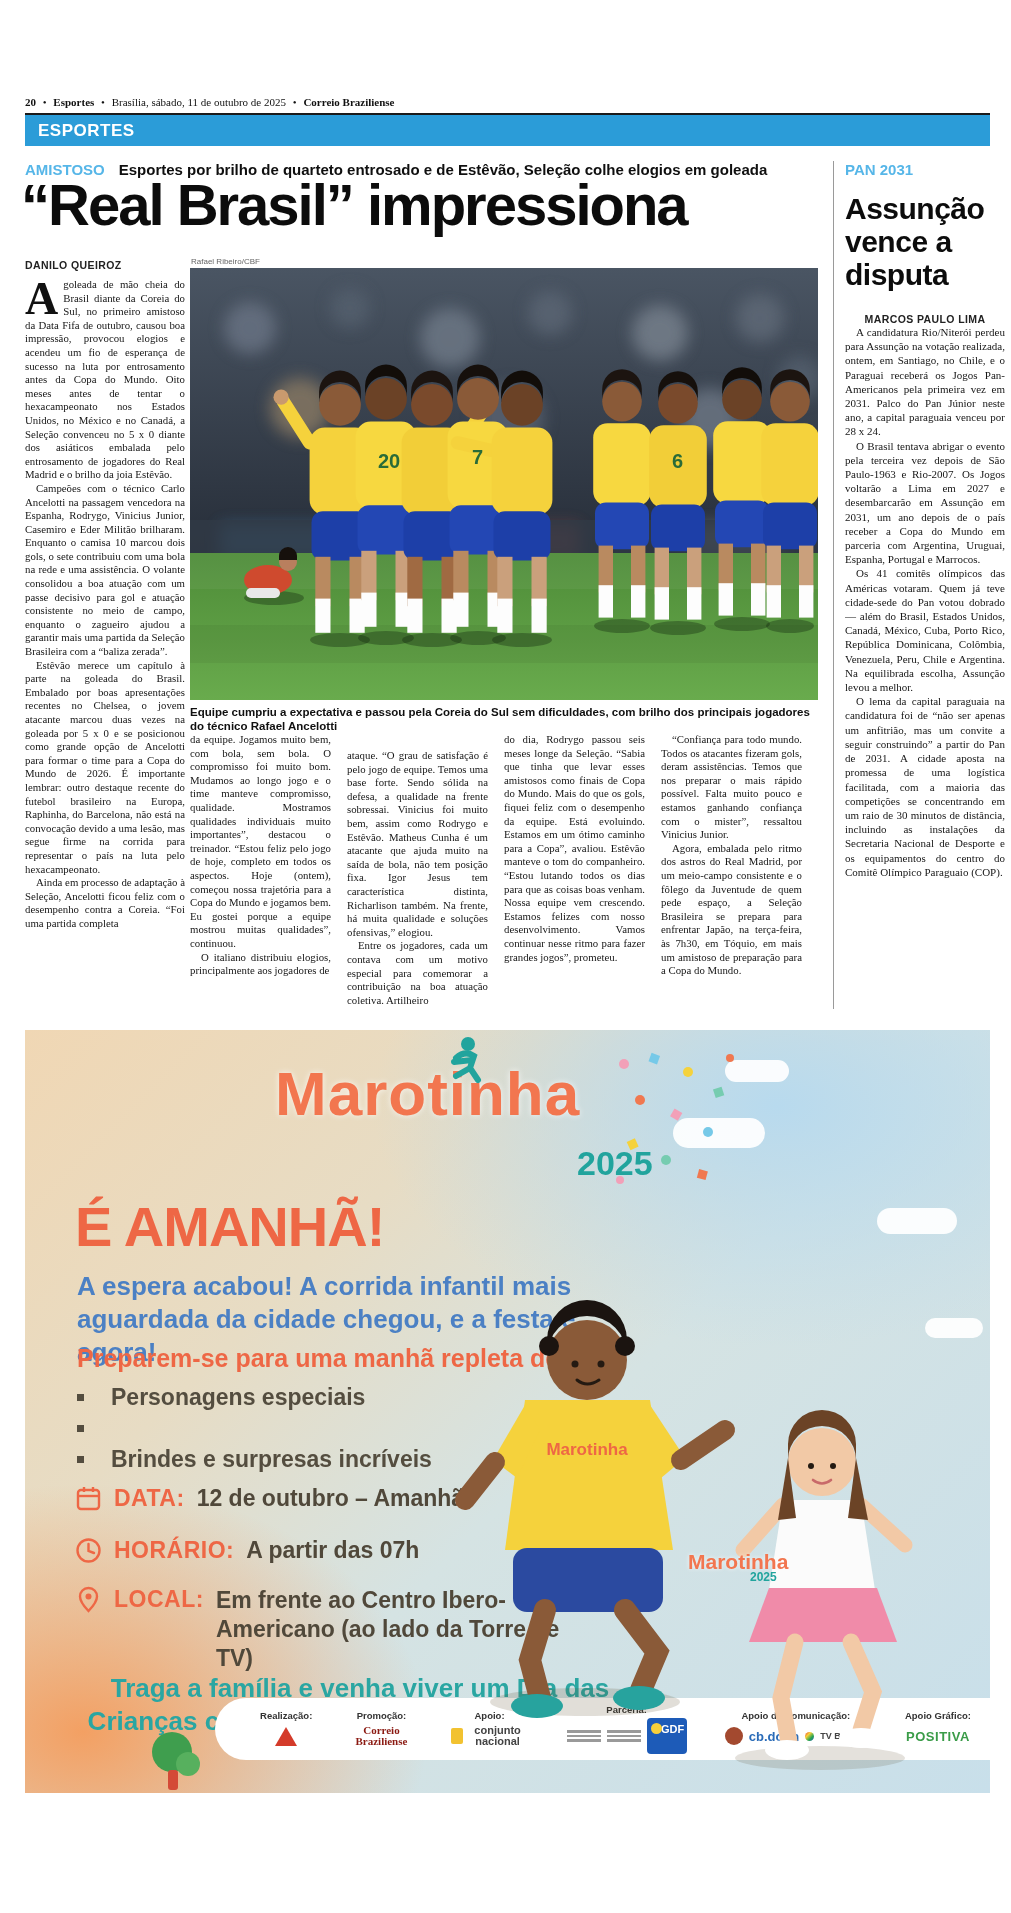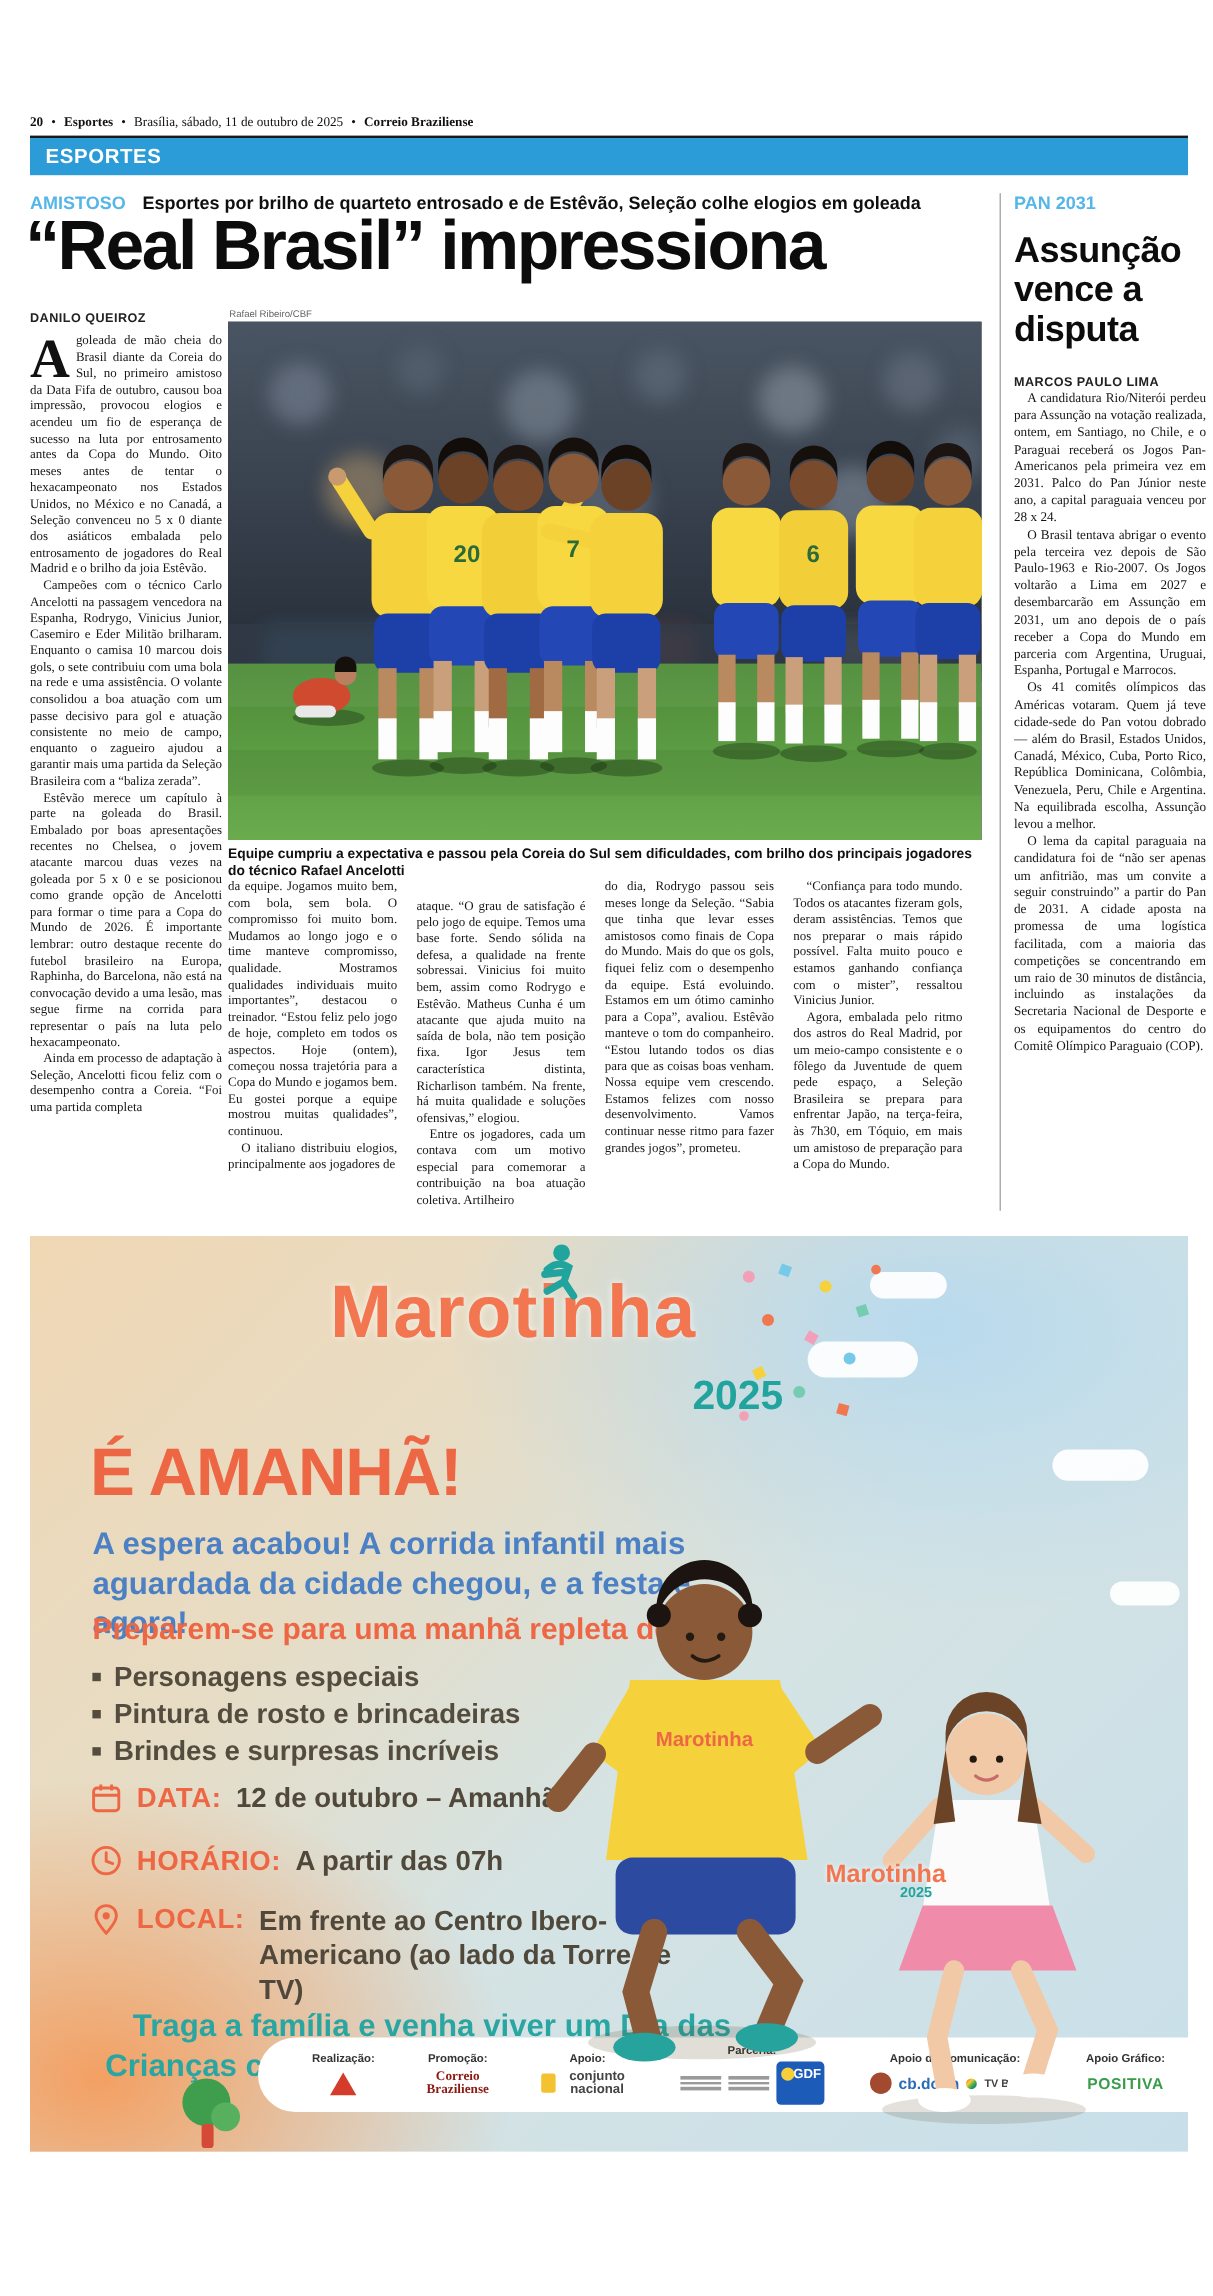--- a/index.html
+++ b/index.html
@@ -35,40 +35,40 @@
   .col4{left:504px;top:733px;width:141px;height:276px;}
   .col5{left:661px;top:733px;width:141px;height:276px;}
   .dropcap{float:left;font:bold 46px/37px "Liberation Serif",serif;padding:2px 5px 0 0;color:#111;}
 
   .vrule{left:833px;top:161px;width:1px;height:848px;background:#9a9a9a;}
 
   
   .sidebar{left:845px;top:161px;width:160px;}
   .sb-kicker{font-family:"Liberation Sans",sans-serif;font-size:15px;font-weight:bold;color:#56B6E8;}
   .sb-headline{margin:14px 0 0 0;font-family:"Liberation Sans",sans-serif;font-weight:bold;font-size:30px;line-height:33px;letter-spacing:-.5px;color:#0c0c0c;}
-  .sb-byline{margin-top:22px;font-family:"Liberation Sans",sans-serif;font-size:10.5px;font-weight:bold;letter-spacing:.4px;color:#222;}
+  .sb-byline{margin-top:22px;font-family:"Liberation Sans",sans-serif;font-size:10.5px;font-weight:bold;letter-spacing:.4px;color:#222;text-align:center;}
   .sb-body{margin-top:0;height:612px;overflow:hidden;font-size:11px;line-height:14.2px;text-align:justify;color:#161616;}
   .sb-body p{margin:0;text-indent:11px;}
 
   
   .ad{left:25px;top:1030px;width:965px;height:763px;overflow:hidden;
       background:
         radial-gradient(ellipse 60% 45% at 78% 10%, #b8daee 0%, rgba(184,218,238,0) 70%),
         radial-gradient(ellipse 55% 50% at 6% 92%, #f3a063 0%, rgba(243,160,99,0) 65%),
         linear-gradient(135deg, #f0d7b4 0%, #e7dcc4 30%, #d5e3e3 55%, #c8dfea 100%);}
   .ad .cloud{position:absolute;background:#fff;opacity:.92;border-radius:40px;}
   .adlogo{position:absolute;left:250px;top:28px;width:440px;height:150px;}
   .adlogo .word{font-family:"Liberation Sans",sans-serif;font-weight:bold;font-size:62px;letter-spacing:1px;color:#F2764F;text-shadow:0 0 6px rgba(255,255,255,.75);}
   .adlogo .year{position:absolute;left:302px;top:86px;font-family:"Liberation Sans",sans-serif;font-weight:bold;font-size:34px;color:#21A49D;}
   .adlogo .runner{position:absolute;left:167px;top:-22px;}
   .ad-headline{position:absolute;left:50px;top:164px;font-family:"Liberation Sans",sans-serif;font-weight:bold;font-size:56px;letter-spacing:-1px;color:#EE6745;}
   .ad-sub{position:absolute;left:52px;top:240px;width:575px;font-family:"Liberation Sans",sans-serif;font-weight:bold;font-size:26px;line-height:33px;color:#4B80C4;}
   .ad-intro{position:absolute;left:52px;top:314px;font-family:"Liberation Sans",sans-serif;font-weight:bold;font-size:25px;color:#EE6745;}
   .ad-bullets{position:absolute;left:52px;top:352px;}
-  .ad-bullets .bul{display:flex;align-items:center;gap:11px;height:31px;font-family:"Liberation Sans",sans-serif;font-weight:bold;font-size:23px;color:#544d3f;}
+  .ad-bullets .bul{display:flex;align-items:center;gap:27px;height:31px;font-family:"Liberation Sans",sans-serif;font-weight:bold;font-size:23px;color:#544d3f;}
   .sq{width:7px;height:7px;background:#544d3f;flex:0 0 auto;}
   .adrow{position:absolute;left:50px;display:flex;align-items:flex-start;gap:12px;font-family:"Liberation Sans",sans-serif;font-weight:bold;font-size:23px;}
   .adrow .dlabel{color:#EE6745;letter-spacing:.5px;white-space:nowrap;}
   .adrow .dvalue{color:#50483a;}
   .row-data{top:455px;}  .row-hour{top:507px;}  .row-local{top:556px;}
   .row-local .dvalue{width:360px;line-height:29px;}
   .ad-closing{position:absolute;left:40px;top:642px;width:590px;text-align:center;font-family:"Liberation Sans",sans-serif;font-weight:bold;font-size:26px;line-height:33px;color:#2AA6A2;}
   .minilogo{position:absolute;left:663px;top:520px;z-index:4;}
   .minilogo .w{font-family:"Liberation Sans",sans-serif;font-weight:bold;font-size:21px;color:#F2764F;text-shadow:0 0 4px rgba(255,255,255,.8);}
   .minilogo .y{position:absolute;left:62px;top:20px;font-family:"Liberation Sans",sans-serif;font-weight:bold;font-size:12px;color:#21A49D;}
@@ -355,21 +355,20 @@
     <div class="ad-sub">A espera acabou! A corrida infantil mais aguardada da cidade chegou, e a festa é agora!</div>
     <div class="ad-intro">Preparem-se para uma manhã repleta de:</div>
 
     <div class="ad-bullets">
       <div class="bul">
           <span class="sq"></span>
           <span>Personagens especiais</span>
         </div>
       <div class="bul">
           <span class="sq"></span>
-          <span>Pintura de rosto e brincadeiras</span>
         </div>
       <div class="bul">
           <span class="sq"></span>
           <span>Brindes e surpresas incríveis</span>
         </div>
     </div>
 
     <div class="adrow row-data">
       <svg width="27" height="27" viewBox="0 0 27 27">
         <rect x="3" y="5" width="21" height="19" rx="3" fill="none" stroke="#EE6745" stroke-width="2.4"></rect>

